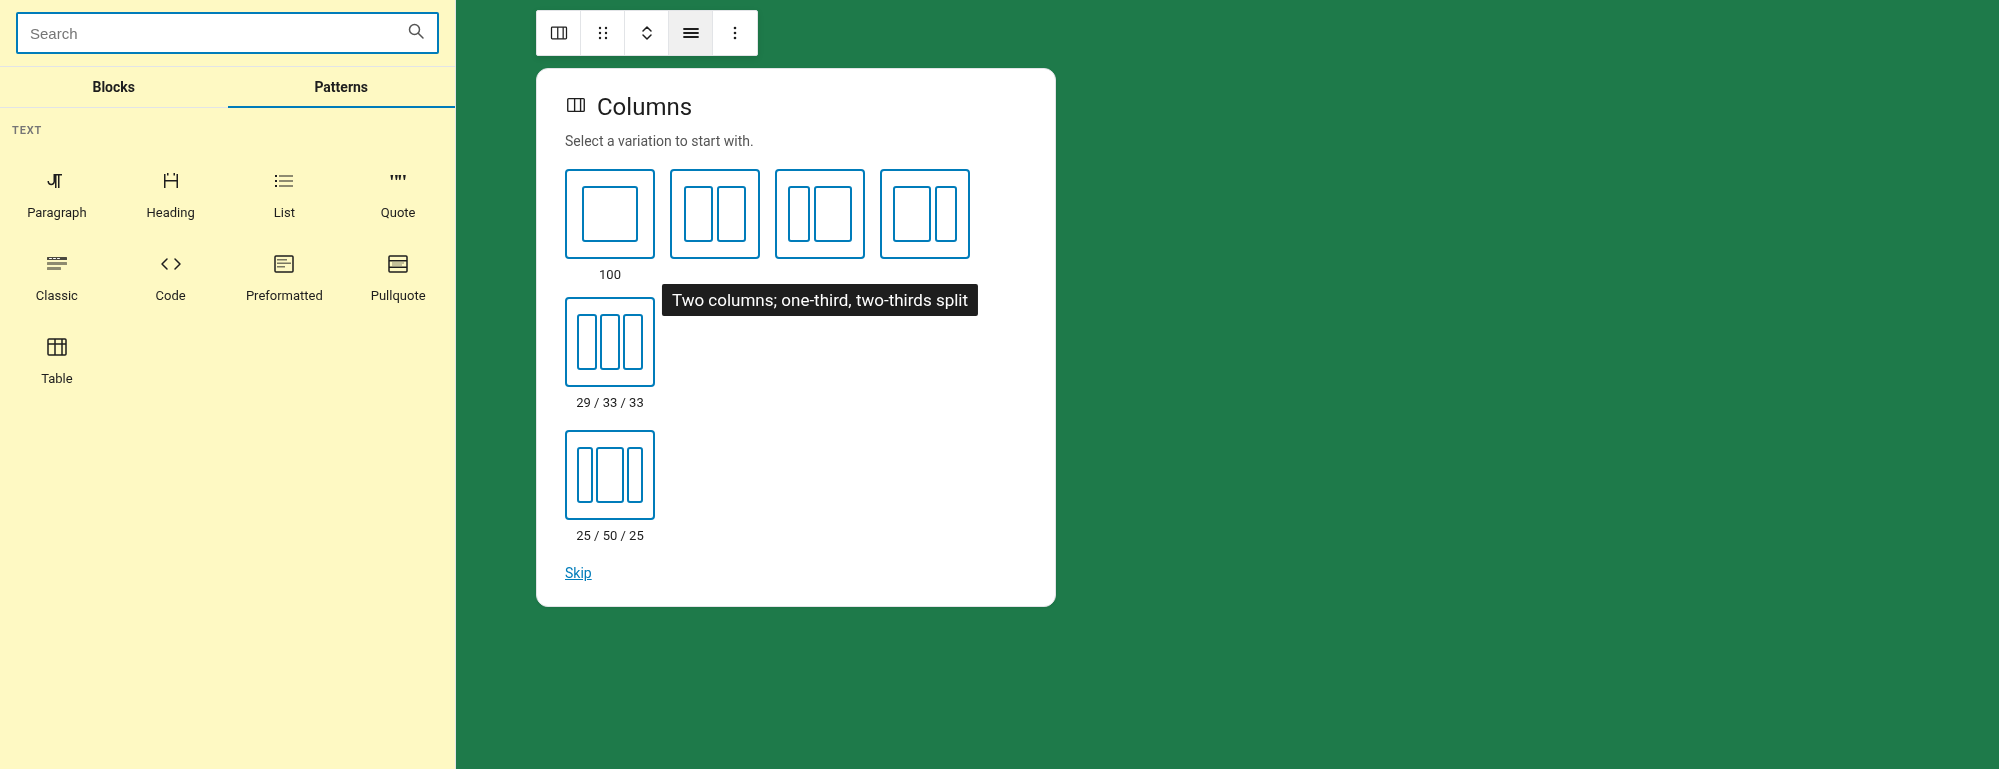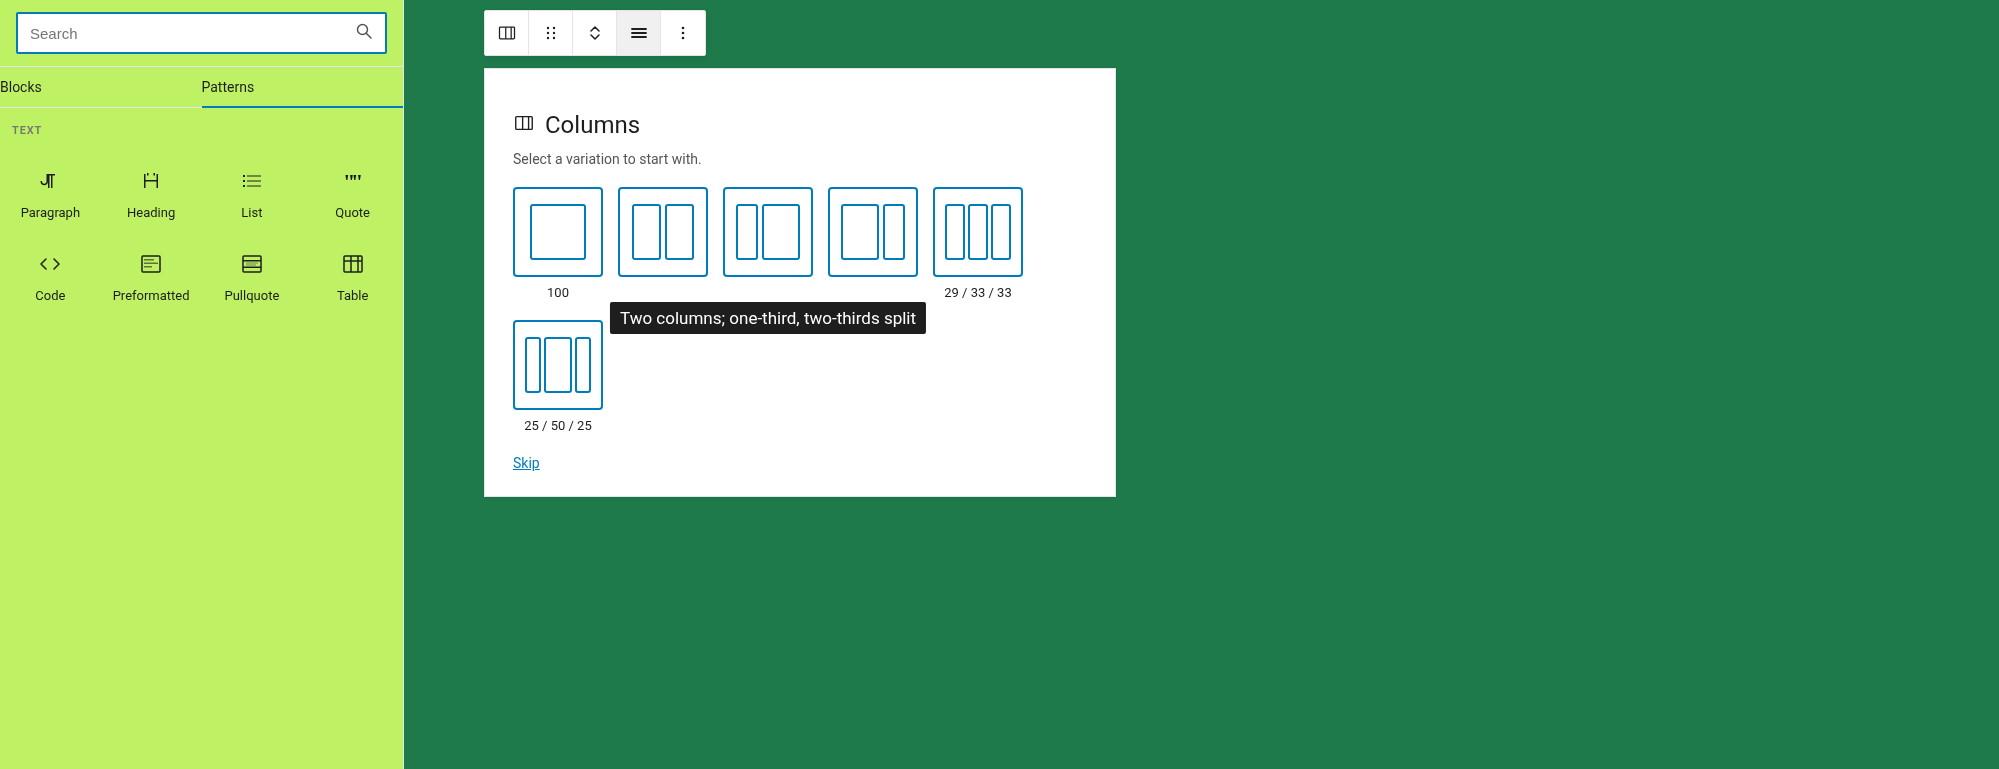--- a/index.html
+++ b/index.html
@@ -7,22 +7,22 @@
       font-family: -apple-system, BlinkMacSystemFont, "Segoe UI", Roboto, sans-serif;
       background: #f0f0f0;
       display: flex;
       width: 1999px;
       min-height: 769px;
       overflow: hidden;
     }
 
     
     .left-panel {
-      width: 404px;
-      background: #bef264;
+      width: 456px;
+      background: #fef9c3;
       border-right: 1px solid #e2e4e7;
       display: flex;
       flex-direction: column;
       flex-shrink: 0;
     }
 
     .search-container {
       padding: 12px 16px;
       border-bottom: 1px solid #e2e4e7;
     }
@@ -51,24 +51,24 @@
       cursor: pointer;
     }
 
     .tabs-row {
       display: flex;
       border-bottom: 1px solid #e2e4e7;
     }
 
     .tab {
       flex: 1;
-      text-align: left;
+      text-align: center;
       padding: 12px 0;
       font-size: 14px;
-      font-weight: 400;
+      font-weight: 700;
       color: #1e1e1e;
       cursor: pointer;
       position: relative;
     }
 
     .tab.active::after {
       content: '';
       position: absolute;
       bottom: -1px;
       left: 0;
@@ -164,23 +164,23 @@
       background: #f0f0f0;
     }
 
     
     .columns-panel {
       position: absolute;
       top: 68px;
       left: 80px;
       background: #fff;
       border: 1px solid #e2e4e7;
-      border-radius: 0;
-      padding: 42px 28px 24px 28px;
-      width: 632px;
+      border-radius: 12px;
+      padding: 24px 28px 24px 28px;
+      width: 520px;
       box-shadow: 0 1px 3px rgba(0,0,0,0.08);
     }
 
     .panel-title-row {
       display: flex;
       align-items: center;
       margin-bottom: 12px;
     }
 
     .panel-icon {
@@ -330,20 +330,33 @@
     <div class="block-item">
       <div class="block-icon">
         <svg width="24" height="24" viewBox="0 0 24 24" fill="none" xmlns="http://www.w3.org/2000/svg">
           <text x="2" y="20" font-size="22" fill="#1e1e1e" font-family="serif" font-weight="bold">"</text>
           <text x="10" y="20" font-size="22" fill="#1e1e1e" font-family="serif" font-weight="bold">"</text>
         </svg>
       </div>
       <span class="block-label">Quote</span>
     </div>
 
+    <div class="block-item">
+      <div class="block-icon">
+        <svg width="24" height="24" viewBox="0 0 24 24" fill="none" xmlns="http://www.w3.org/2000/svg">
+          <rect x="2" y="5" width="20" height="3" rx="0.5" fill="#1e1e1e" opacity="0.8"></rect>
+          <rect x="2" y="10" width="20" height="3" rx="0.5" fill="#1e1e1e" opacity="0.5"></rect>
+          <rect x="2" y="15" width="14" height="3" rx="0.5" fill="#1e1e1e" opacity="0.5"></rect>
+          <rect x="4" y="6" width="3" height="1" rx="0.5" fill="white"></rect>
+          <rect x="8" y="6" width="3" height="1" rx="0.5" fill="white"></rect>
+          <rect x="12" y="6" width="3" height="1" rx="0.5" fill="white"></rect>
+        </svg>
+      </div>
+      <span class="block-label">Classic</span>
+    </div>
 
     <div class="block-item">
       <div class="block-icon">
         <svg width="24" height="24" viewBox="0 0 24 24" fill="none" xmlns="http://www.w3.org/2000/svg">
           <polyline points="8,7 3,12 8,17" stroke="#1e1e1e" stroke-width="1.5" fill="none" stroke-linecap="round" stroke-linejoin="round"></polyline>
           <polyline points="16,7 21,12 16,17" stroke="#1e1e1e" stroke-width="1.5" fill="none" stroke-linecap="round" stroke-linejoin="round"></polyline>
         </svg>
       </div>
       <span class="block-label">Code</span>
     </div>

